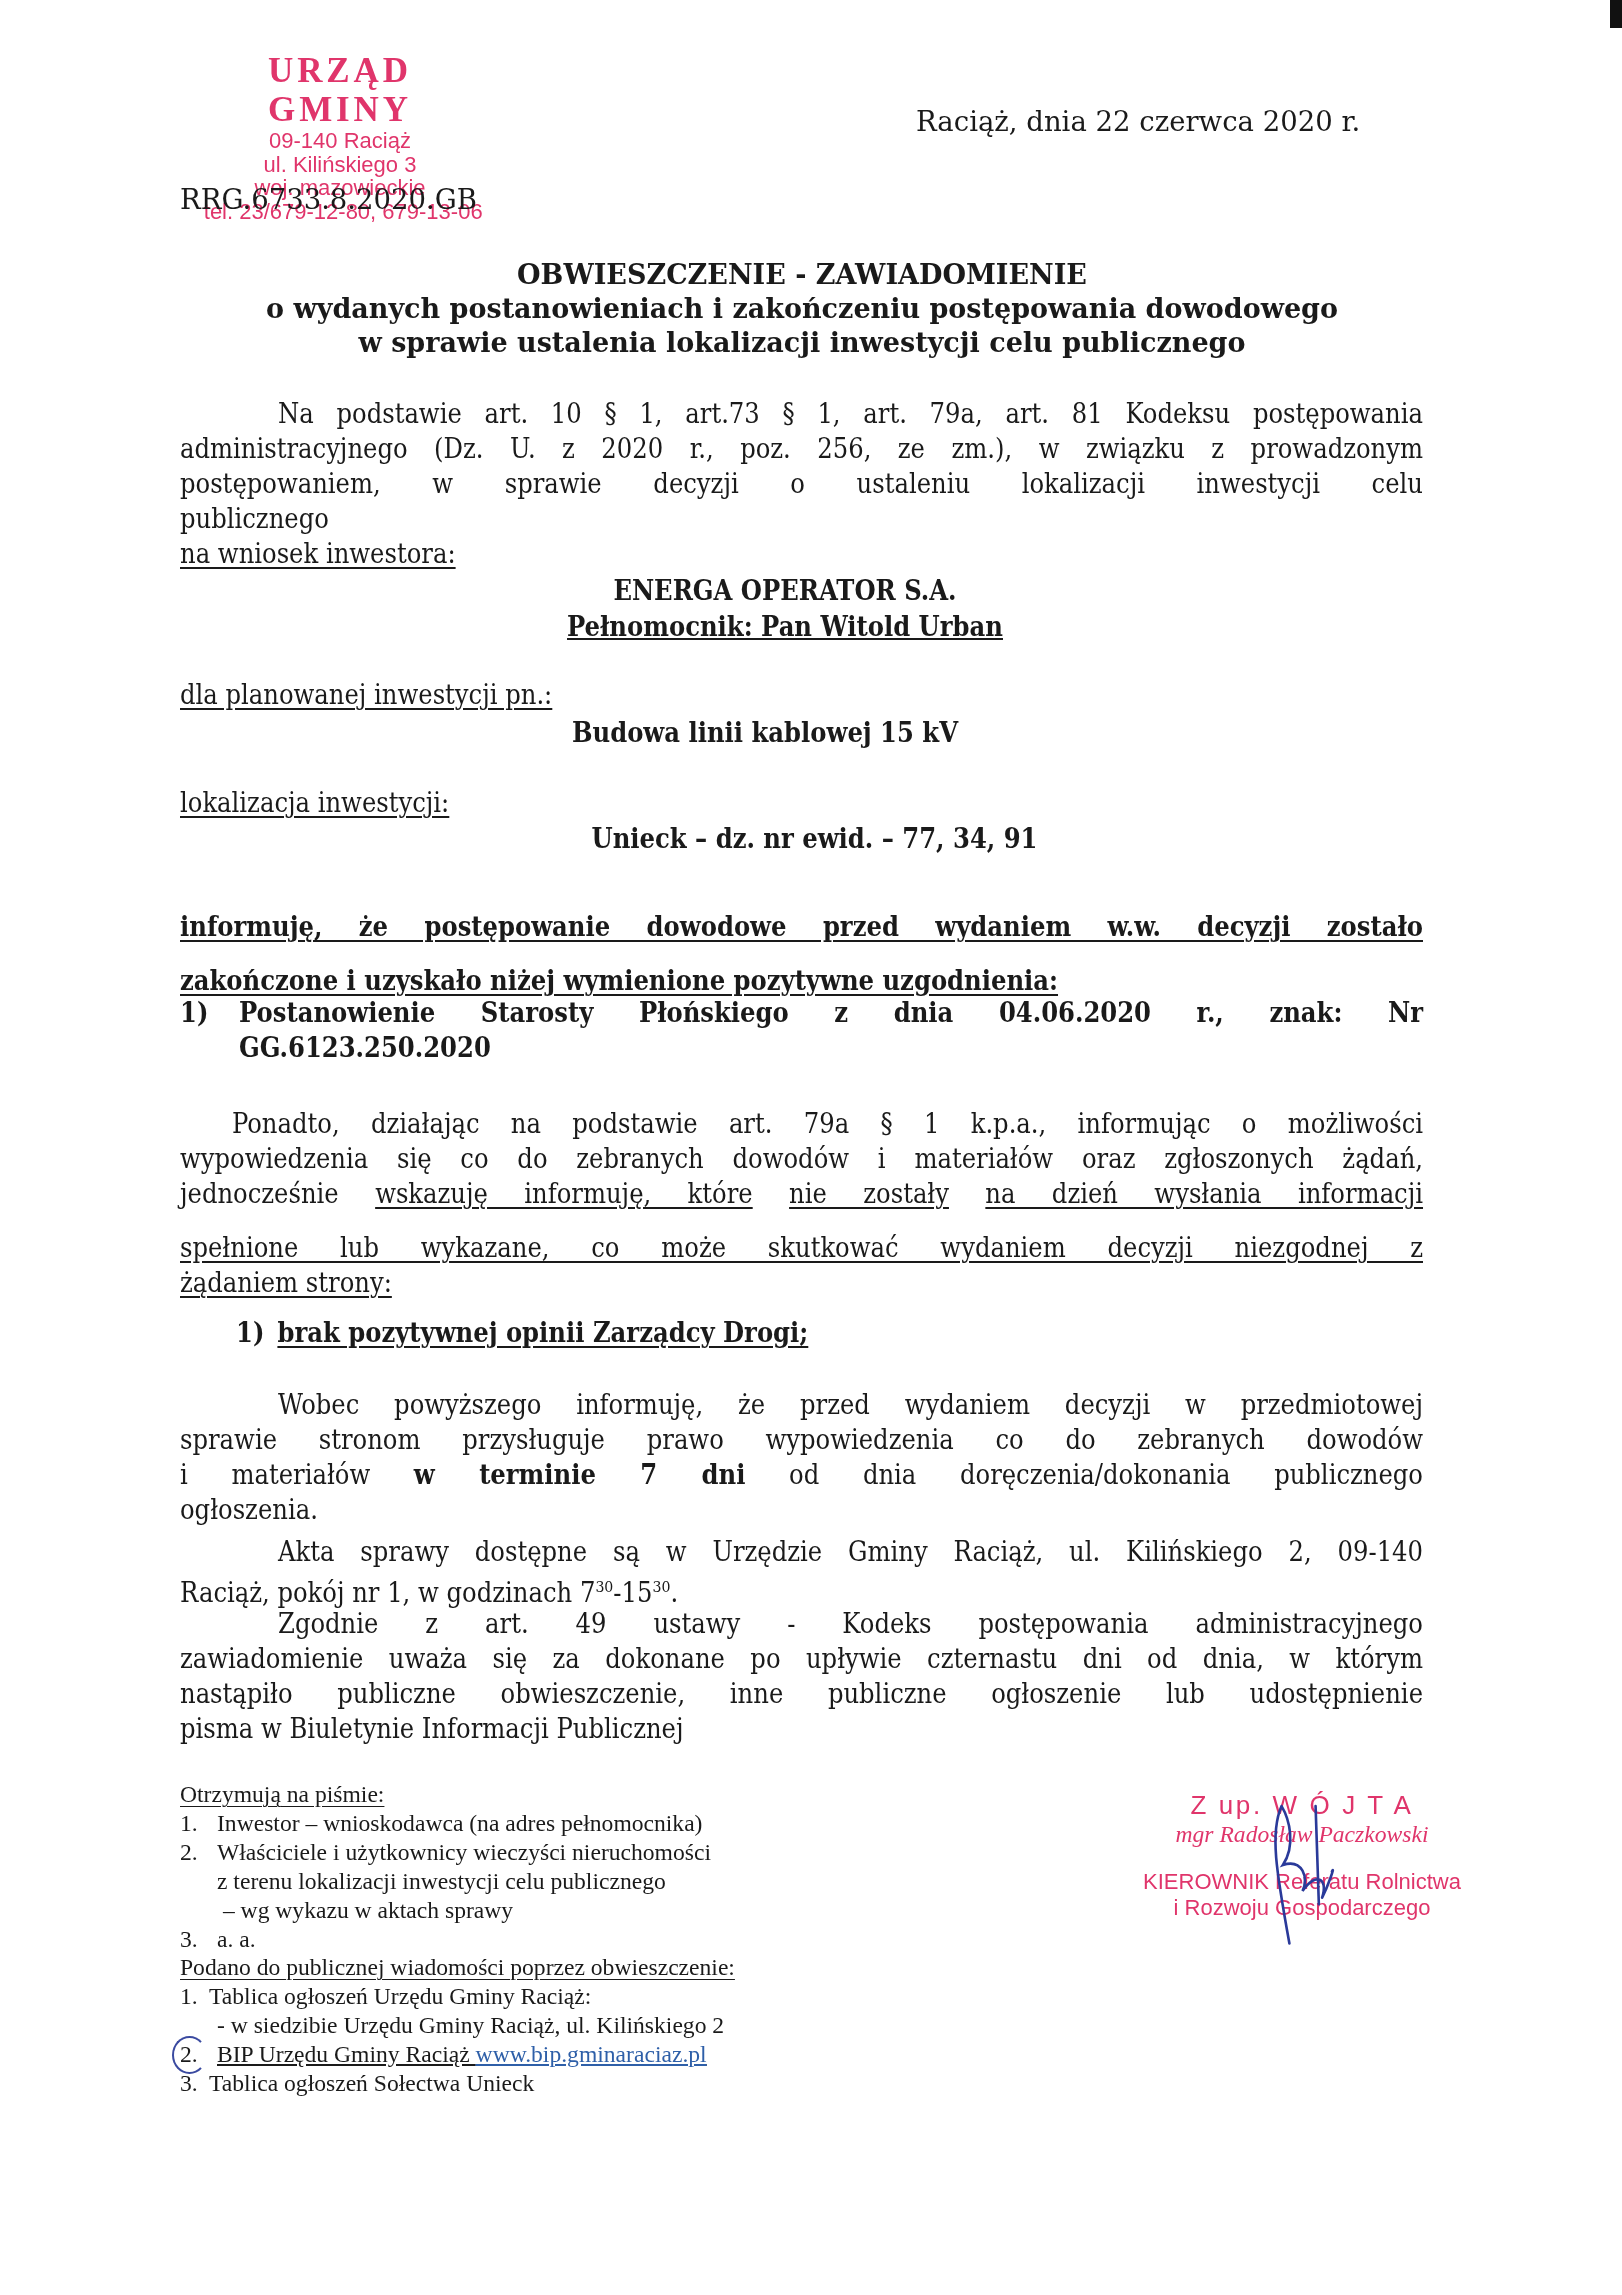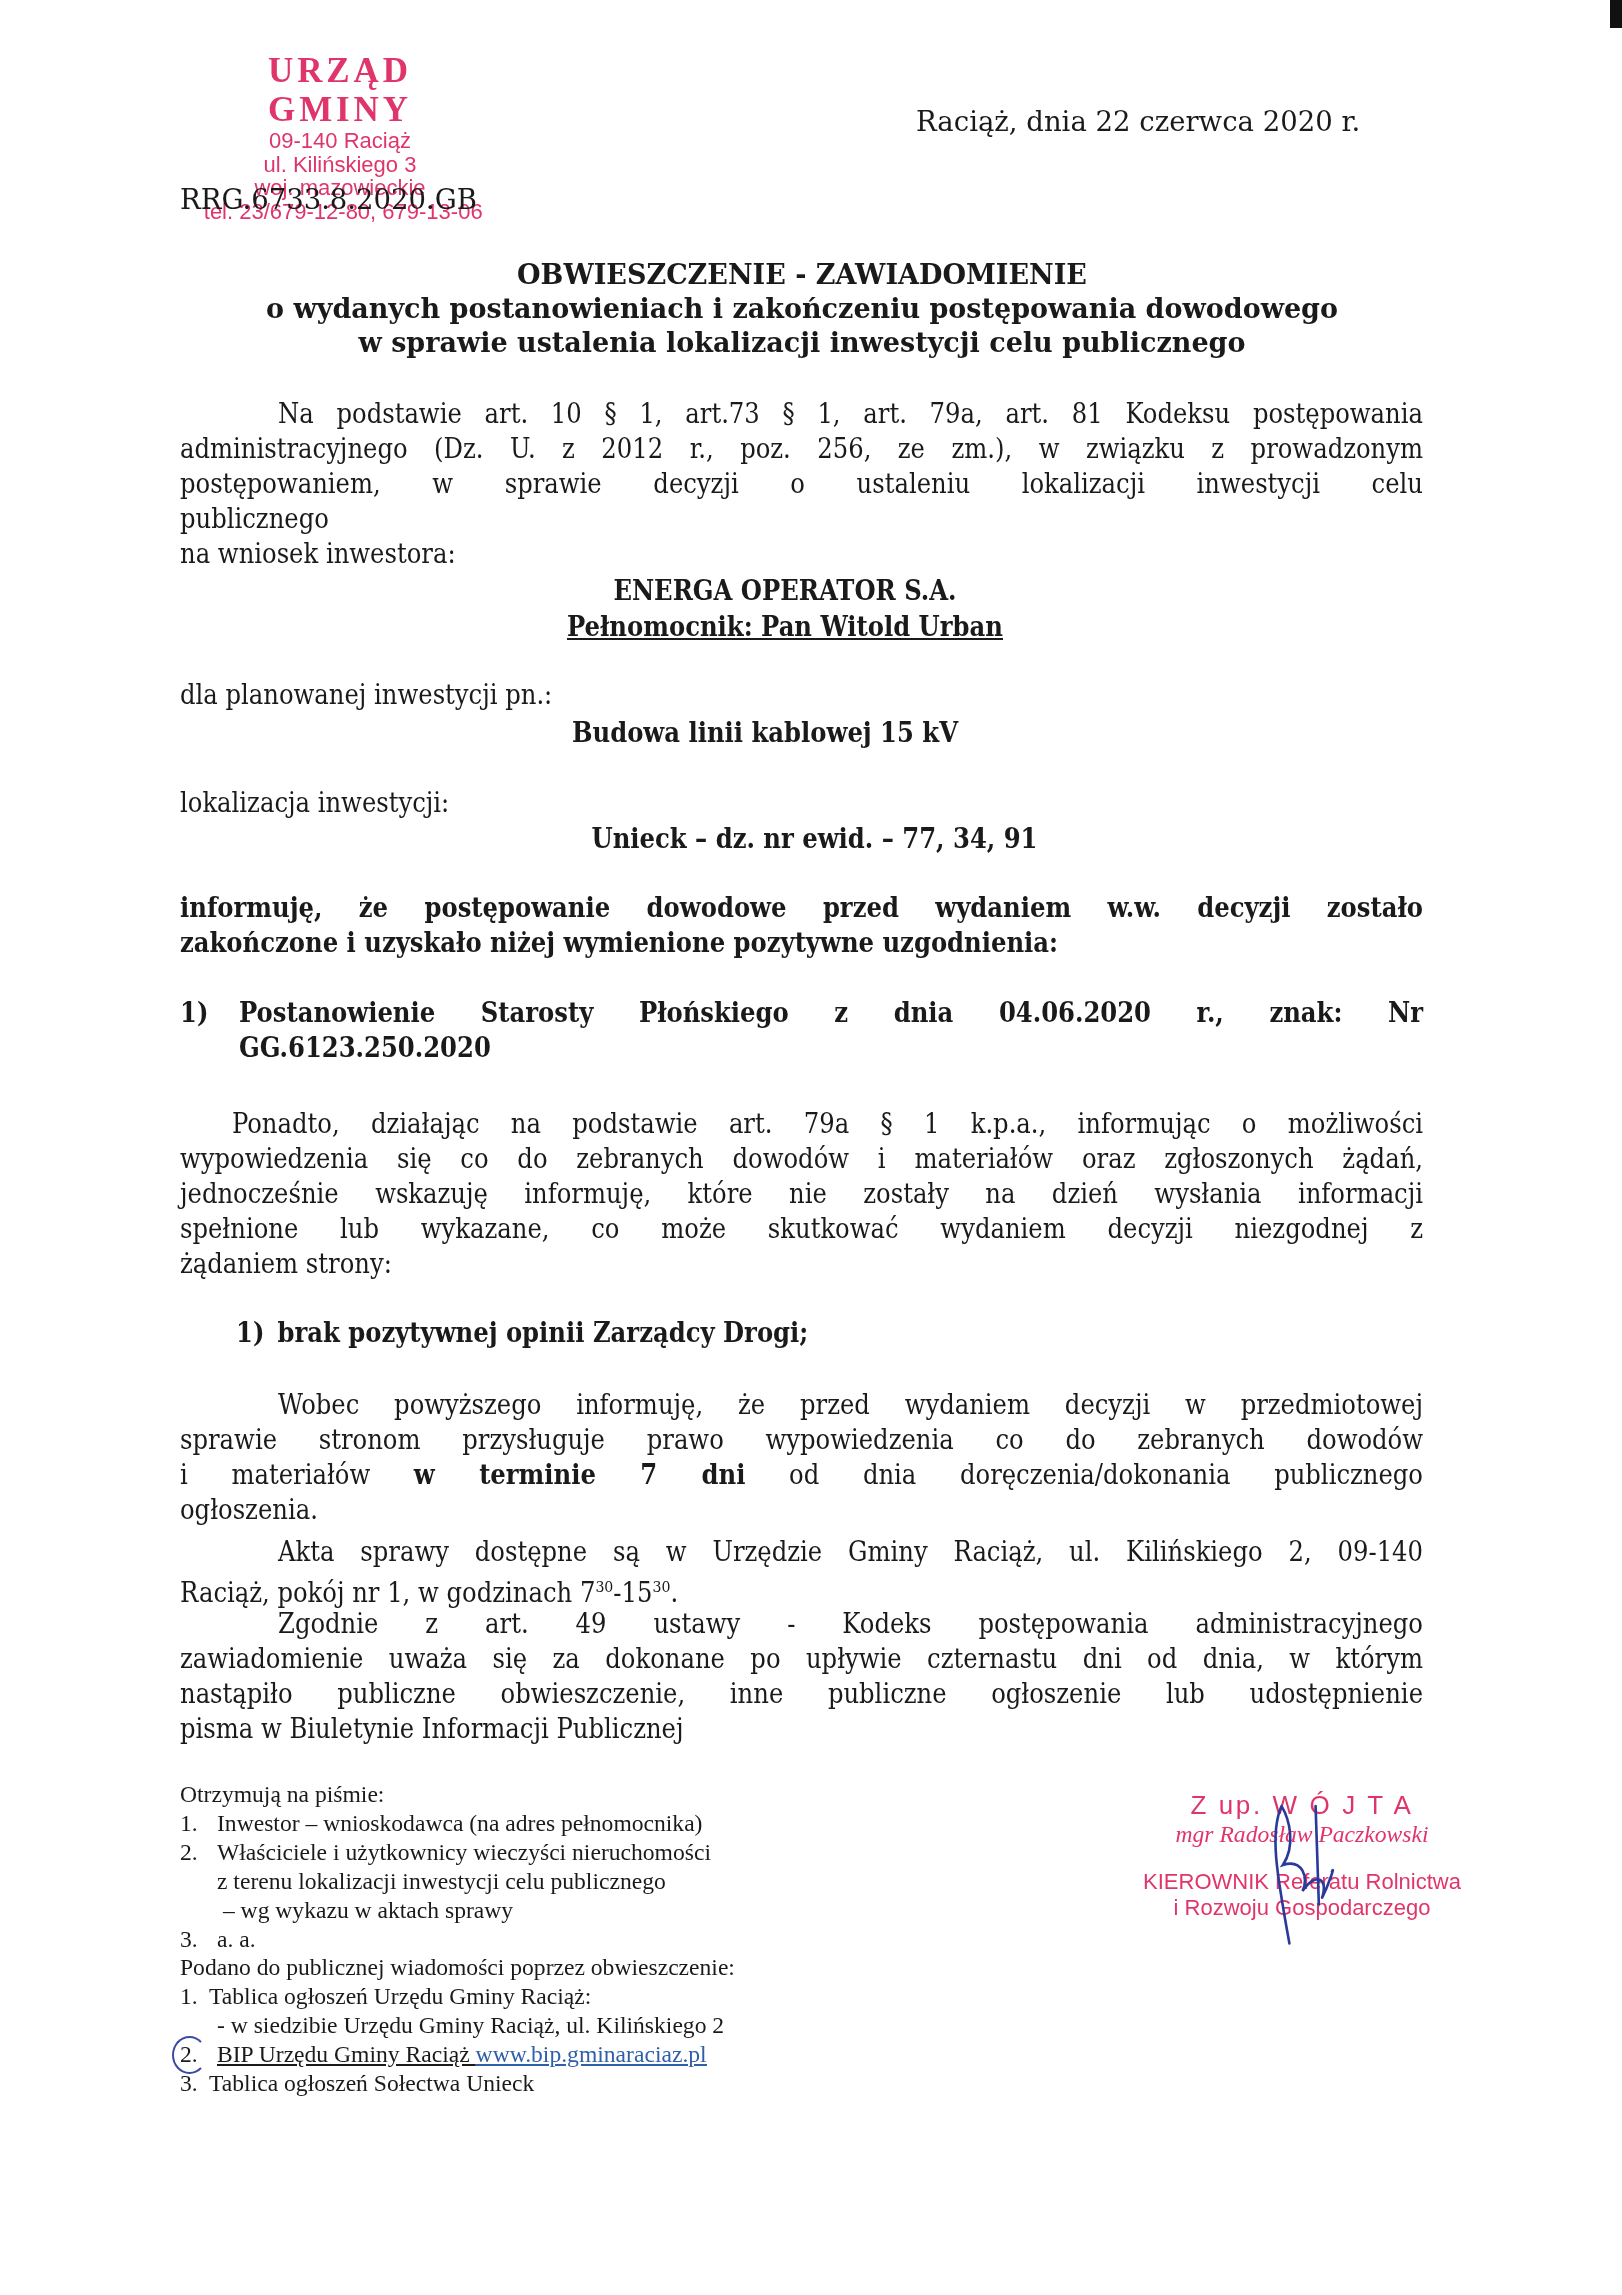--- a/index.html
+++ b/index.html
@@ -8,21 +8,21 @@
     font-family: "DejaVu Serif", "Liberation Serif", serif;
     color: #1a1a1a;
   }
   .abs { position: absolute; }
   .stamp { color: #e0356b; font-family: "Liberation Sans", sans-serif; text-align: center; }
   .stamp-title { font-family: "Liberation Serif", serif; font-weight: bold; font-size: 35px; letter-spacing: 3.9px; line-height: 39px; }
   .stamp-line { font-size: 22px; line-height: 23.6px; }
   .serif { font-family: "DejaVu Serif", "Liberation Serif", serif; }
   .body-text { font-size: 27px; line-height: 35px; text-align: justify; font-stretch: condensed; }
   .bold { font-weight: bold; }
-  .ul { text-decoration-thickness: 2px; text-underline-offset: 3.9px; }
+  .ul { text-decoration: underline; text-decoration-thickness: 2px; text-underline-offset: 3.9px; margin-top: 19px; }
   .center { text-align: center; }
   .heading { font-weight: bold; font-size: 27px; line-height: 34px; text-align: center; }
   .small { font-family: "Liberation Serif", serif; font-size: 23.6px; line-height: 29px; }
   .link { color: #2e5fa8; text-decoration: underline; }
   .sig { color: #e0356b; text-align: center; }
   .justify-last { text-align-last: justify; }
 </style>
 </head>
 <body>
 
@@ -41,21 +41,21 @@
 <div class="abs" style="left:1610px; top:0; width:12.4px; height:27.5px; background:#111;"></div>
 
 <div class="abs" style="left:177px; top:258px; width:1250px;">
   <div class="heading">OBWIESZCZENIE - ZAWIADOMIENIE</div>
   <div class="heading">o wydanych postanowieniach i zakończeniu postępowania dowodowego</div>
   <div class="heading">w sprawie ustalenia lokalizacji  inwestycji celu publicznego</div>
 </div>
 
 <div class="abs body-text" style="left:180px; top:396px; width:1243px;">
   <div class="justify-last" style="padding-left:98px;">Na podstawie art. 10 § 1, art.73 § 1, art. 79a, art. 81 Kodeksu postępowania</div>
-  <div class="justify-last">administracyjnego (Dz. U. z 2012 r., poz. 256, ze zm.), w związku z prowadzonym</div>
+  <div class="justify-last">administracyjnego (Dz. U. z 2020 r., poz. 256, ze zm.), w związku z prowadzonym</div>
   <div class="justify-last">postępowaniem, w sprawie decyzji o ustaleniu lokalizacji inwestycji celu</div>
   <div>publicznego</div>
   <div><span class="ul">na wniosek inwestora:</span></div>
 </div>
 
 <div class="abs body-text bold center" style="left:458px; top:573px; width:654px;">ENERGA OPERATOR S.A.</div>
 <div class="abs body-text bold center" style="left:458px; top:609px; width:654px;text-decoration:underline;">Pełnomocnik: Pan Witold Urban</div>
 
 <div class="abs body-text" style="left:180px; top:677px;"><span class="ul">dla planowanej inwestycji pn.:</span></div>
 <div class="abs body-text bold center" style="left:438px; top:715px; width:654px;">Budowa linii kablowej 15 kV</div>

